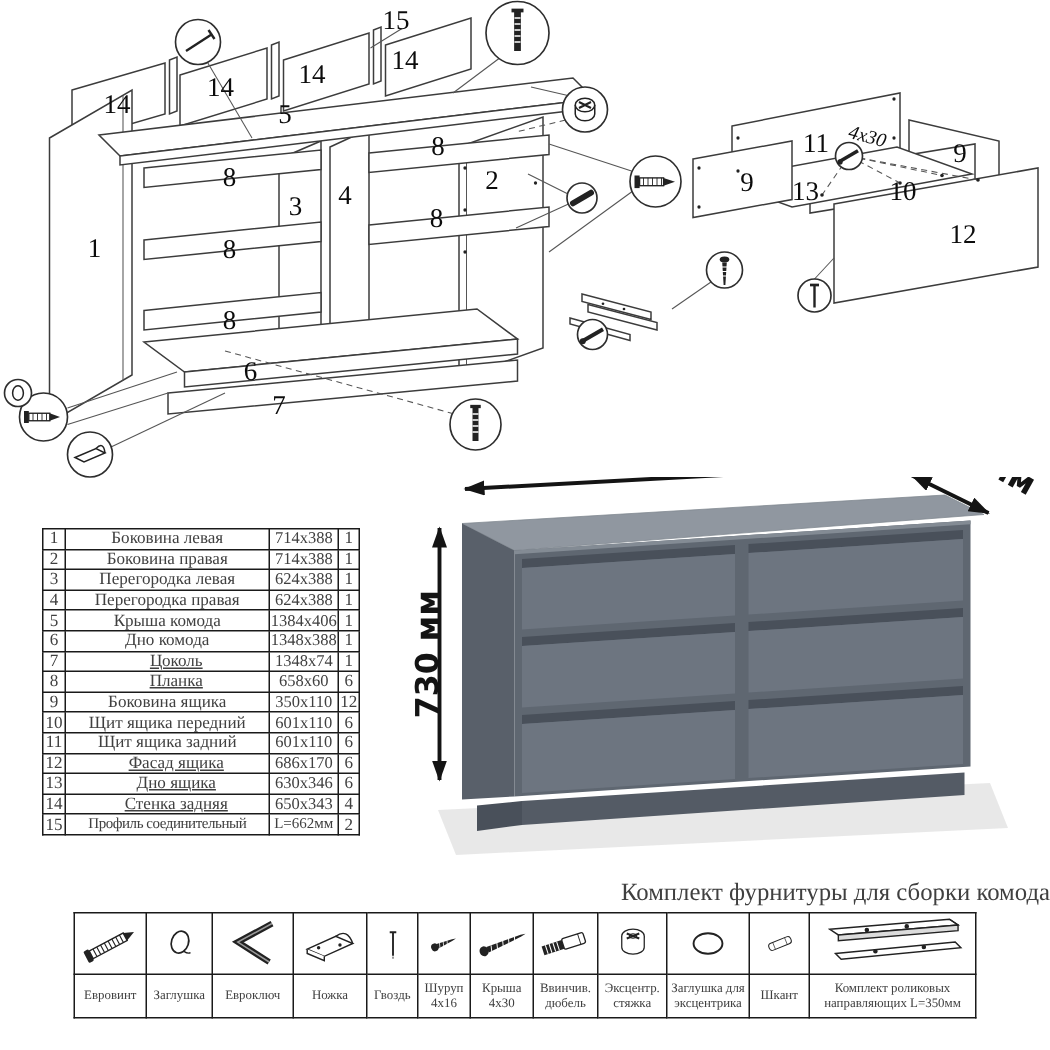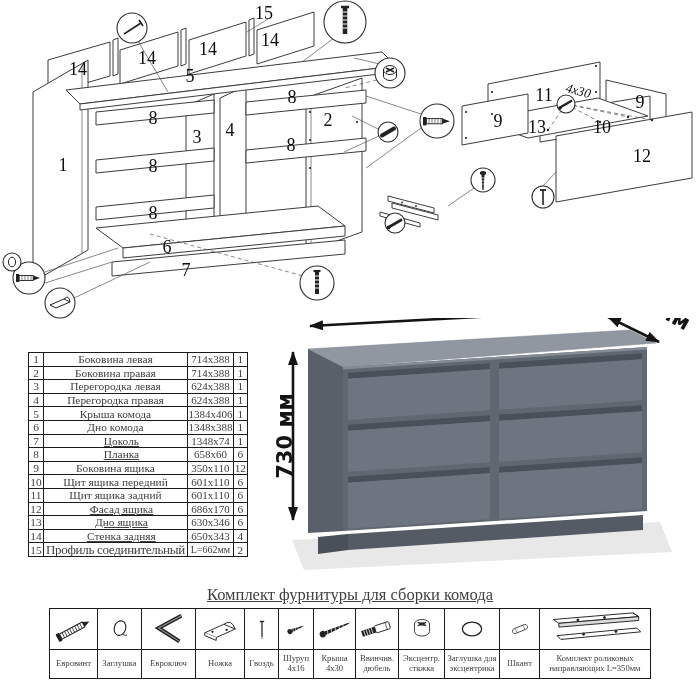--- a/index.html
+++ b/index.html
@@ -17,29 +17,29 @@
   .circ{fill:#fff;stroke:#2e2e2e;stroke-width:1.1;}
   
   .parts{position:absolute;left:28px;top:352px;border-collapse:collapse;table-layout:fixed;}
   .parts td{border:1px solid #1a1a1a;height:12.6px;font-size:11.4px;line-height:12px;
             padding:0 2px;white-space:nowrap;overflow:hidden;}
   .parts .c-num{width:14px;text-align:center;padding:0;}
   .parts .c-name{width:119px;text-align:center;}
   .parts .c-size{width:45px;text-align:center;font-size:11px;padding:0;}
   .parts .c-qty{width:13px;text-align:center;padding:0;}
   .parts tr.ind .c-name{padding-left:14px;text-decoration:underline;}
-  .parts tr.sm .c-name{font-size:13px;letter-spacing:-.3px;}
+  .parts tr.sm .c-name{font-size:10px;letter-spacing:-.3px;}
   .parts tr.sm .c-size{font-size:10px;}
   
   #render{position:absolute;left:270px;top:318px;}
   .dim{font:bold 21px "DejaVu Sans",sans-serif;fill:#141414;text-anchor:middle;}
   .dline{stroke:#141414;stroke-width:2.6;}
   
-  .hw-title{position:absolute;left:0;top:585px;width:700px;text-align:center;
-            font-size:16.5px;text-decoration:underline;}
+  .hw-title{position:absolute;left:0;top:585px;width:700px;text-align:right;
+            font-size:16.5px;}
   .hw{position:absolute;left:49px;top:608px;border-collapse:collapse;table-layout:fixed;}
   .hw td{border:1px solid #1a1a1a;text-align:center;vertical-align:middle;padding:0;}
   .hw .r-icon td{height:40px;}
   .hw .r-name td{height:28px;font-size:8.6px;line-height:9.6px;padding:0 1px;}
   .hw .r-qty td{height:20px;font-size:15px;}
   .hw svg{margin:0 auto;}
 </style>
 </head>
 <body>
 

